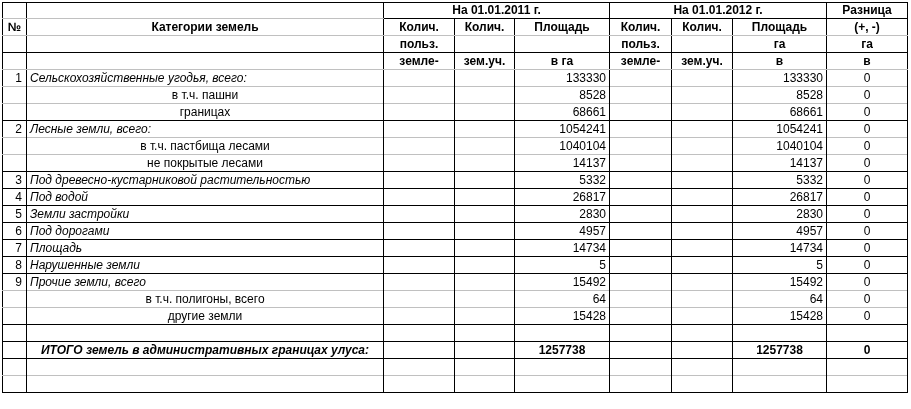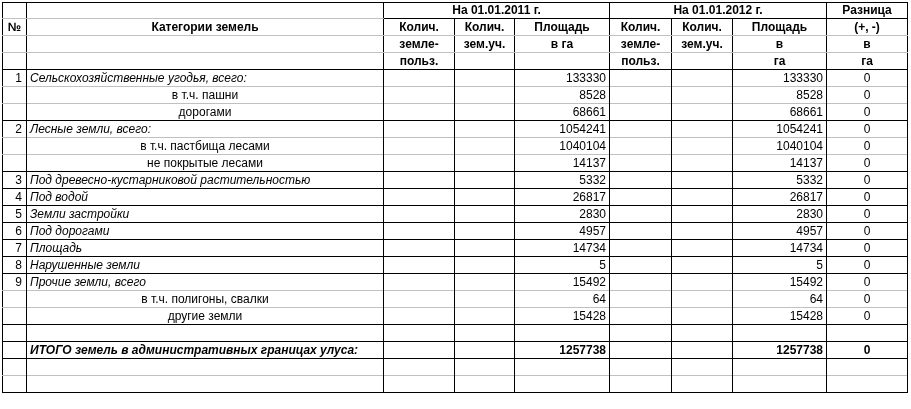--- a/index.html
+++ b/index.html
@@ -19,21 +19,21 @@
     font-size:12px; line-height:15px; height:17px;
     white-space:nowrap; overflow:hidden; padding:0 3px;
     vertical-align:middle;
   }
   thead tr.hr1 td { height:15px; }
   thead td { text-align:center; font-weight:bold; }
   thead td.gb { border-bottom:1px solid var(--g); }
   thead td.bb { border-bottom:1px solid var(--k); }
   tbody tr.t-black td { border-top:1px solid var(--k); }
   tbody tr.t-gray  td { border-top:1px solid var(--g); }
-  tbody tr.b td { font-weight:bold; }
+  tbody tr.b td { font-weight:bold;text-align:center; }
   .al { text-align:left;font-style:italic; }
   .ac { text-align:center; }
   .ar { text-align:right; }
   td.num-col { padding-right:4px; }
 </style>
 </head>
 <body>
 
 <table class="grid">
   <colgroup>
@@ -60,41 +60,41 @@
       <td class="gb">Категории земель</td>
       <td class="gb">Колич.</td>
       <td class="gb">Колич.</td>
       <td class="gb">Площадь</td>
       <td class="gb">Колич.</td>
       <td class="gb">Колич.</td>
       <td class="gb">Площадь</td>
       <td class="gb">(+, -)</td>
     </tr>
     <tr>
+      <td class="bb"></td>
+      <td class="bb"></td>
+      <td class="bb">польз.</td>
+      <td class="bb"></td>
+      <td class="bb"></td>
+      <td class="bb">польз.</td>
+      <td class="bb"></td>
+      <td class="bb">га</td>
+      <td class="bb">га</td>
+    </tr>
+    <tr>
       <td class="gb"></td>
       <td class="gb"></td>
       <td class="gb">земле-</td>
       <td class="gb">зем.уч.</td>
       <td class="gb">в га</td>
       <td class="gb">земле-</td>
       <td class="gb">зем.уч.</td>
       <td class="gb">в</td>
       <td class="gb">в</td>
     </tr>
-    <tr>
-      <td class="bb"></td>
-      <td class="bb"></td>
-      <td class="bb">польз.</td>
-      <td class="bb"></td>
-      <td class="bb"></td>
-      <td class="bb">польз.</td>
-      <td class="bb"></td>
-      <td class="bb">га</td>
-      <td class="bb">га</td>
-    </tr>
   </thead>
   <tbody>
       <tr class="t-black">
         <td class="ar num-col">1</td>
         <td class="al">Сельскохозяйственные угодья, всего:</td>
         <td class="ac"></td>
         <td class="ac"></td>
         <td class="ar">133330</td>
         <td class="ac"></td>
         <td class="ac"></td>
@@ -107,21 +107,21 @@
         <td class="ac"></td>
         <td class="ac"></td>
         <td class="ar">8528</td>
         <td class="ac"></td>
         <td class="ac"></td>
         <td class="ar">8528</td>
         <td class="ac">0</td>
       </tr>
       <tr class="t-gray">
         <td class="ar num-col"></td>
-        <td class="ac">дорогами</td>
+        <td class="ac">границах</td>
         <td class="ac"></td>
         <td class="ac"></td>
         <td class="ar">68661</td>
         <td class="ac"></td>
         <td class="ac"></td>
         <td class="ar">68661</td>
         <td class="ac">0</td>
       </tr>
       <tr class="t-black">
         <td class="ar num-col">2</td>
@@ -228,21 +228,21 @@
         <td class="ac"></td>
         <td class="ac"></td>
         <td class="ar">15492</td>
         <td class="ac"></td>
         <td class="ac"></td>
         <td class="ar">15492</td>
         <td class="ac">0</td>
       </tr>
       <tr class="t-gray">
         <td class="ar num-col"></td>
-        <td class="ac">в т.ч. полигоны, свалки</td>
+        <td class="ac">в т.ч. полигоны, всего</td>
         <td class="ac"></td>
         <td class="ac"></td>
         <td class="ar">64</td>
         <td class="ac"></td>
         <td class="ac"></td>
         <td class="ar">64</td>
         <td class="ac">0</td>
       </tr>
       <tr class="t-gray">
         <td class="ar num-col"></td>

